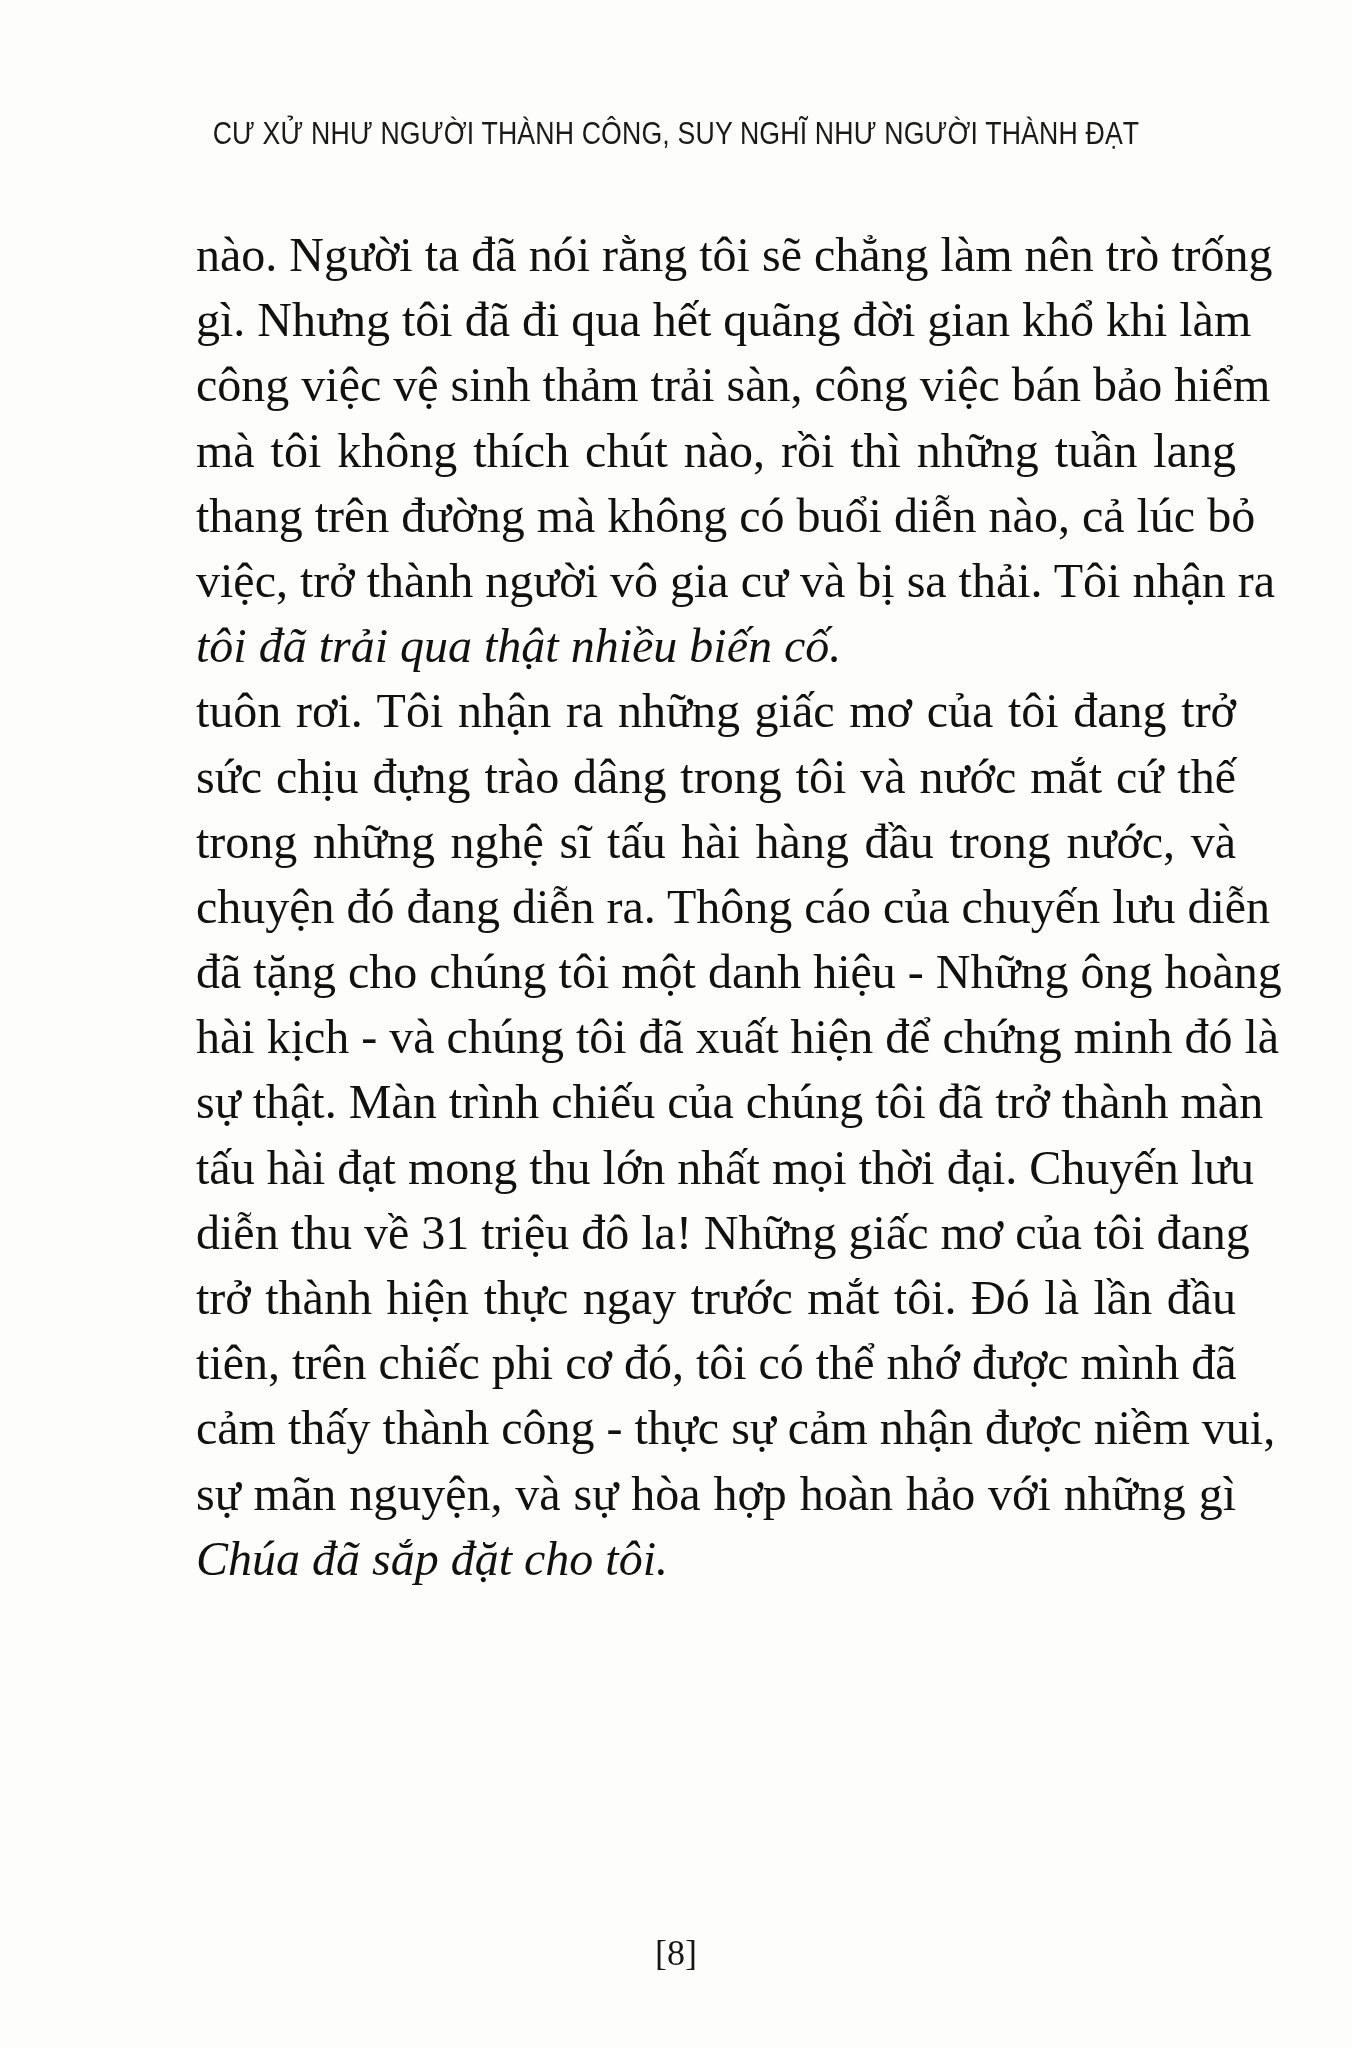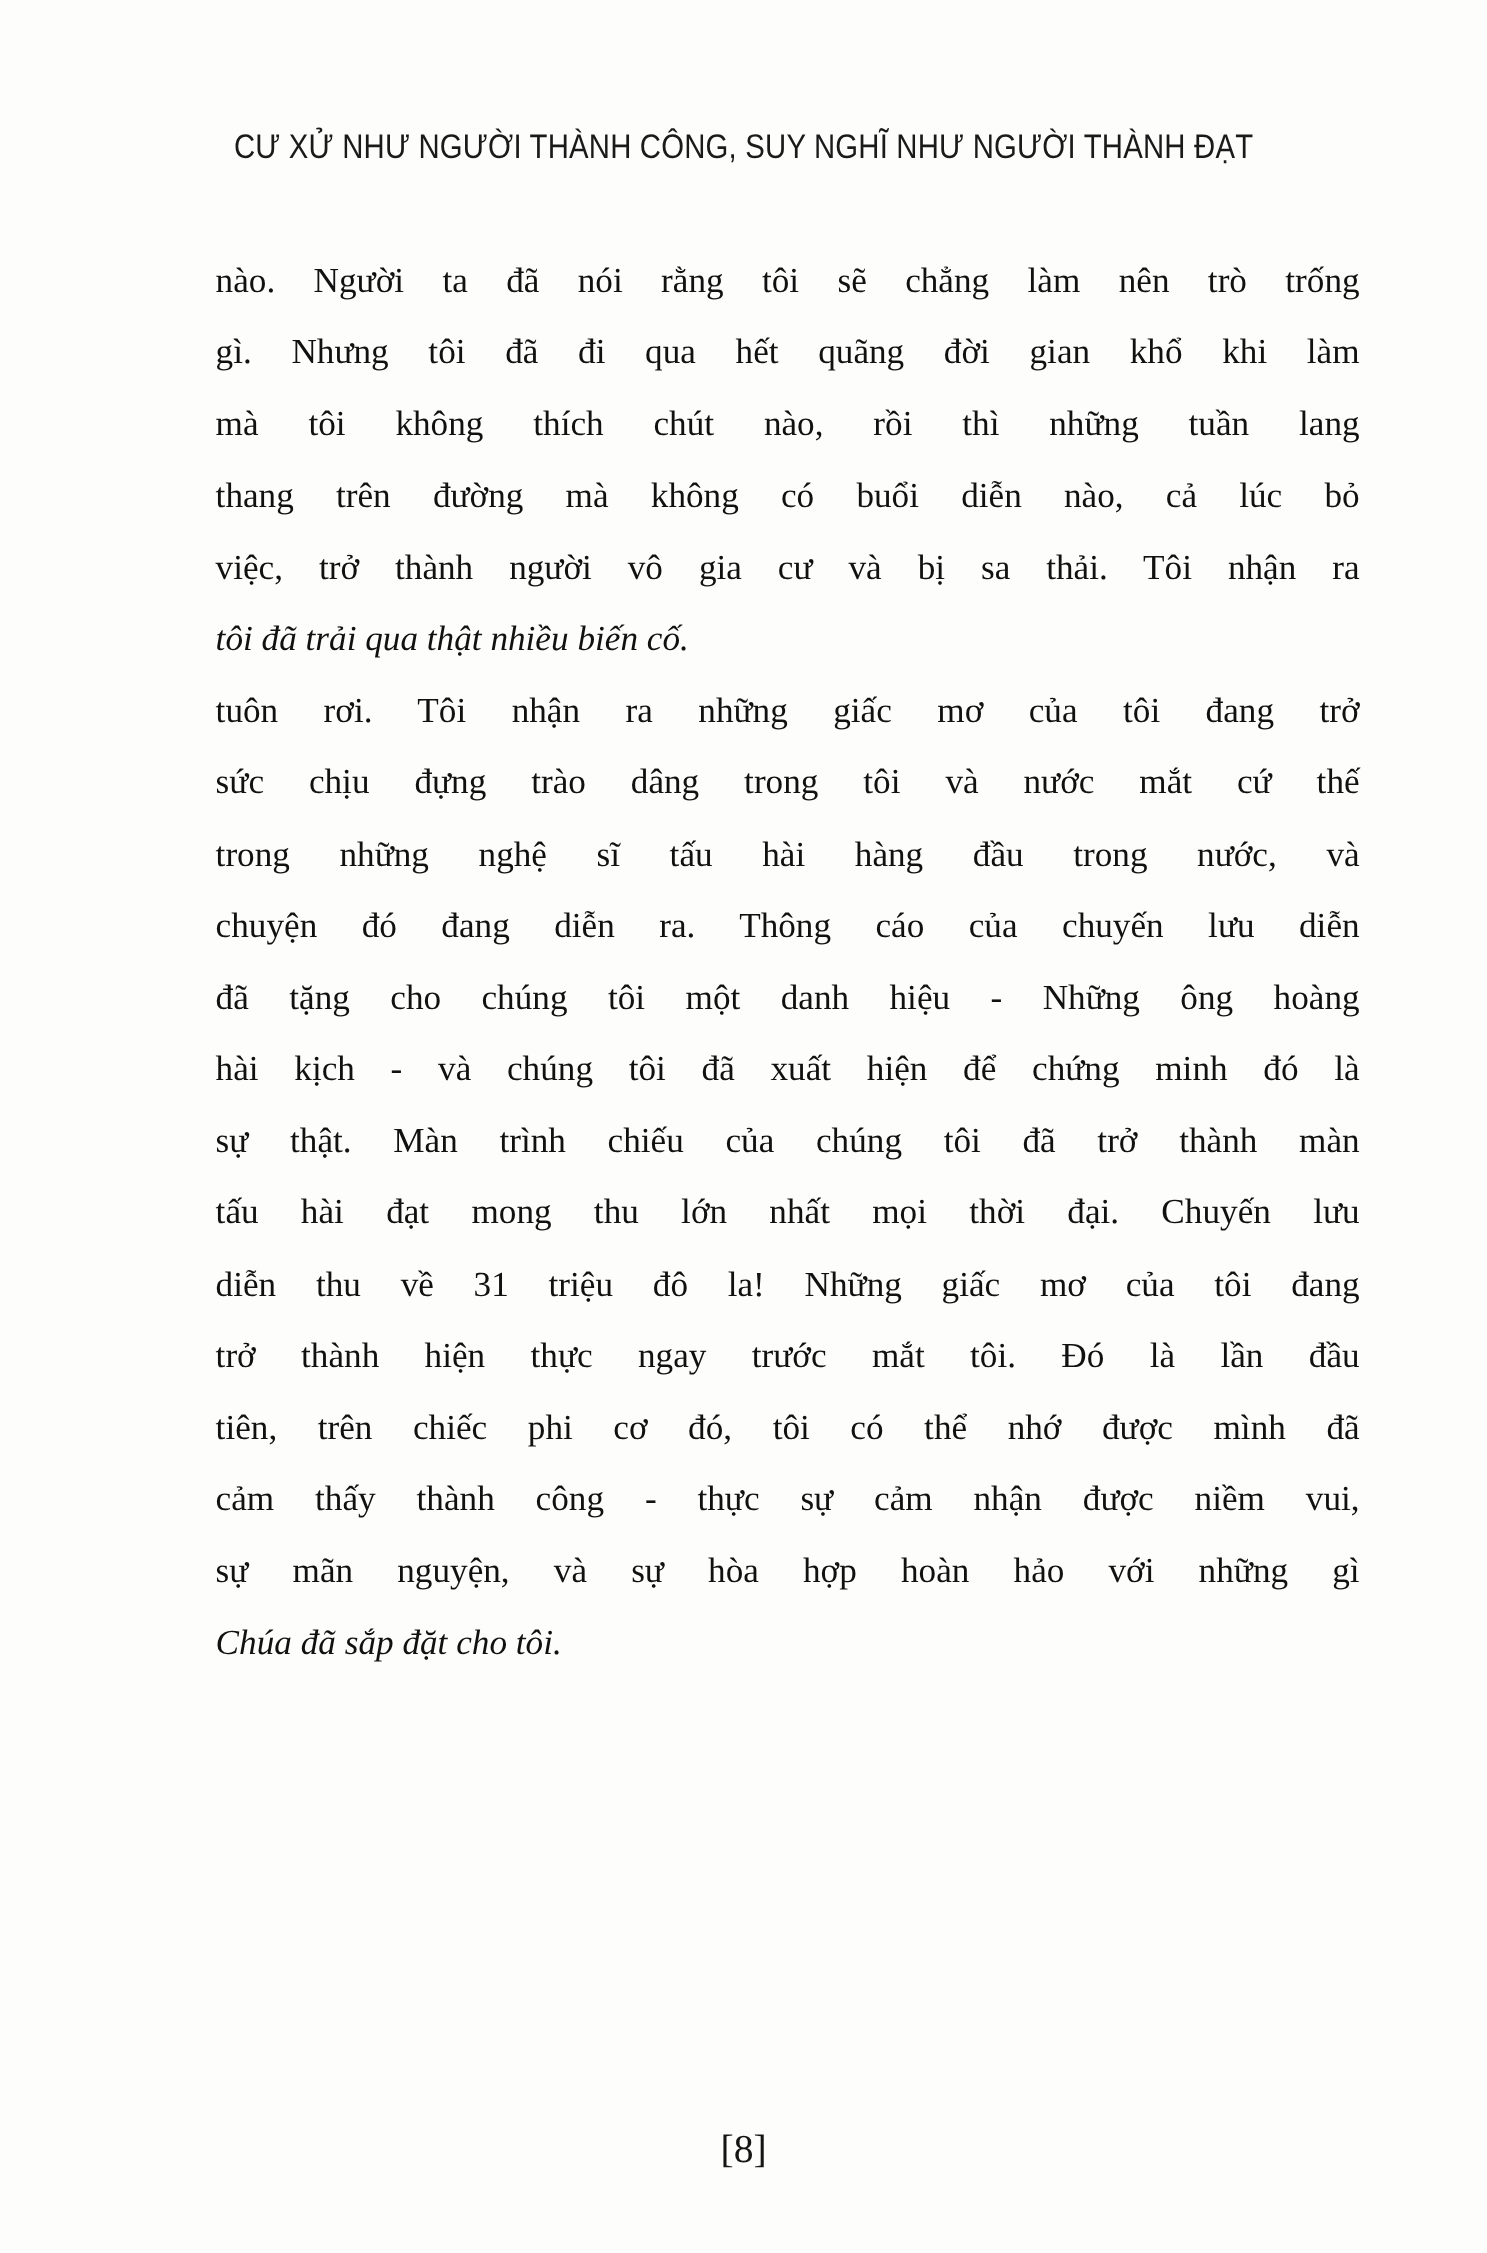--- a/index.html
+++ b/index.html
@@ -28,21 +28,21 @@
       transform-origin: center;
       color: #1a1a1a;
       white-space: nowrap;
     }
     .body-text {
       position: absolute;
       top: 222px;
       left: 196px;
       width: 1040px;
       font-family: "Liberation Serif", serif;
-      font-size: 32px;
+      font-size: 48px;
       line-height: 65.2px;
       color: #111111;
     }
     .line {
       display: block;
       white-space: nowrap;
       text-align: justify;
       text-align-last: justify;
       height: 65.2px;
     }
@@ -66,20 +66,21 @@
   </style>
 </head>
 <body>
 
 <div class="running-header">CƯ XỬ NHƯ NGƯỜI THÀNH CÔNG, SUY NGHĨ NHƯ NGƯỜI THÀNH ĐẠT</div>
 
 <div class="body-text">
   <div>
     <span class="line">nào. Người ta đã nói rằng tôi sẽ chẳng làm nên trò trống</span>
     <span class="line">gì. Nhưng tôi đã đi qua hết quãng đời gian khổ khi làm</span>
+    <span class="line">công việc vệ sinh thảm trải sàn, công việc bán bảo hiểm</span>
     <span class="line">mà tôi không thích chút nào, rồi thì những tuần lang</span>
     <span class="line">thang trên đường mà không có buổi diễn nào, cả lúc bỏ</span>
     <span class="line">việc, trở thành người vô gia cư và bị sa thải. Tôi nhận ra</span>
     <span class="line last">tôi đã trải qua thật nhiều biến cố.</span>
   </div>
   <div>
     <span class="line">tuôn rơi. Tôi nhận ra những giấc mơ của tôi đang trở</span>
     <span class="line">sức chịu đựng trào dâng trong tôi và nước mắt cứ thế</span>
     <span class="line">trong những nghệ sĩ tấu hài hàng đầu trong nước, và</span>
     <span class="line">chuyện đó đang diễn ra. Thông cáo của chuyến lưu diễn</span>

